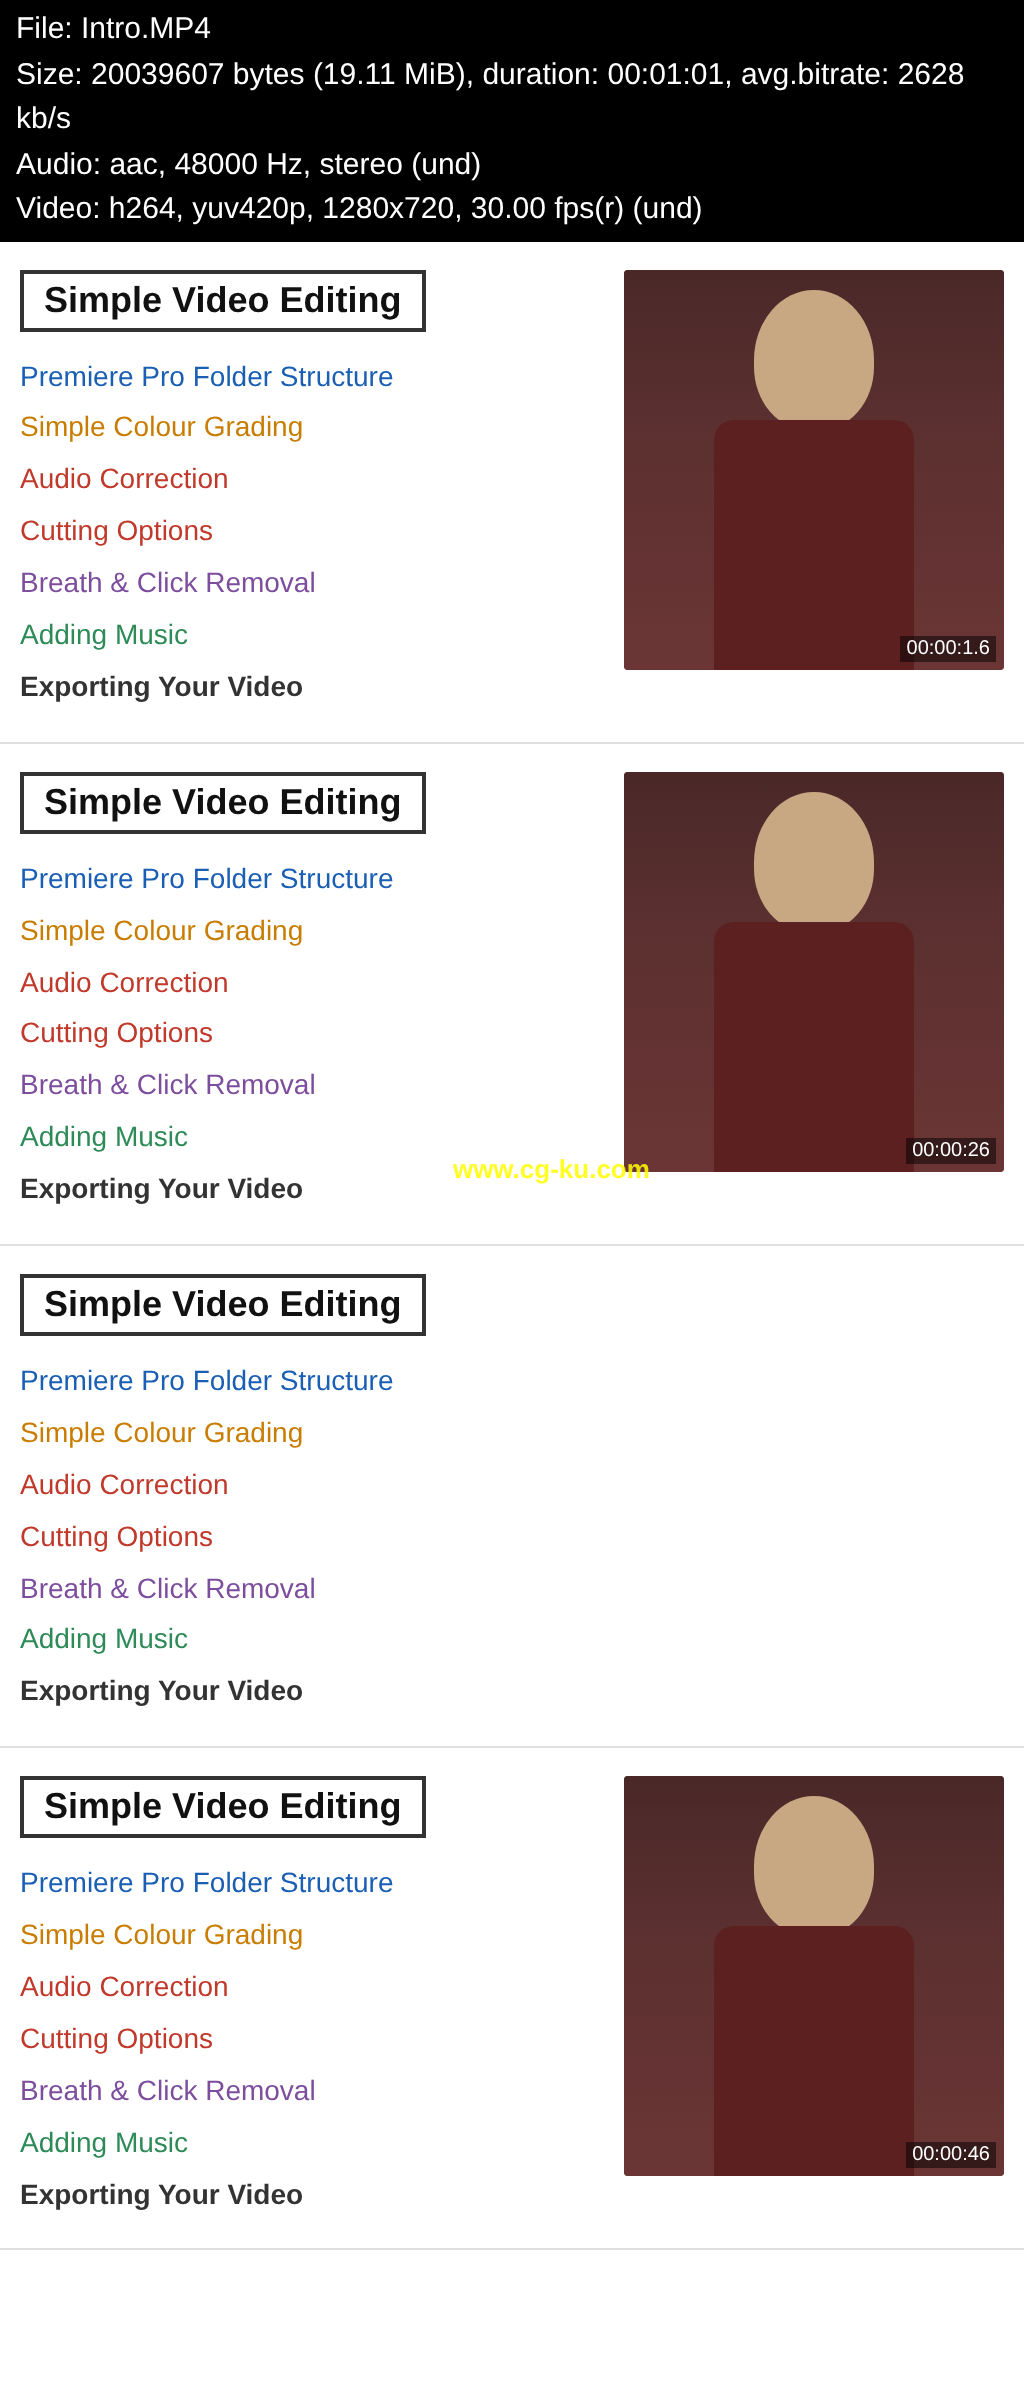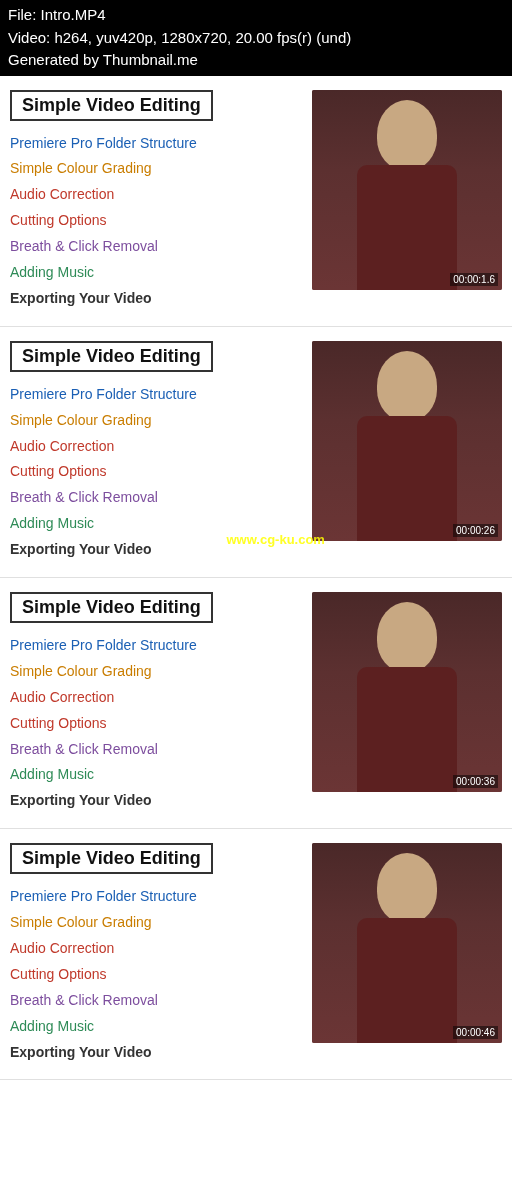--- a/index.html
+++ b/index.html
@@ -117,46 +117,43 @@
     .color-red { color: #c0392b; }
     .color-purple { color: #7d4e9e; }
     .color-green { color: #2e8b57; }
     .color-dark { color: #333333; font-weight: bold; }
   </style>
 </head>
 <body>
 
 <div class="file-info">
   <div>File: Intro.MP4</div>
-  <div>Video: h264, yuv420p, 1280x720, 20.00 fps(r) (und)</div>
-  <div>Generated by Thumbnail.me</div>
+  <div>Size: 20039607 bytes (19.11 MiB), duration: 00:01:01, avg.bitrate: 2628 kb/s</div>
+  <div>Audio: aac, 48000 Hz, stereo (und)</div>
+  <div>Video: h264, yuv420p, 1280x720, 30.00 fps(r) (und)</div>
 </div>
 
 <div id="frames-container">
     <div class="video-frame">
       <div class="content-left"><div class="title-box">Simple Video Editing</div><span class="menu-item color-blue">Premiere Pro Folder Structure</span><span class="menu-item color-orange">Simple Colour Grading</span><span class="menu-item color-red">Audio Correction</span><span class="menu-item color-red">Cutting Options</span><span class="menu-item color-purple">Breath &amp; Click Removal</span><span class="menu-item color-green">Adding Music</span><span class="menu-item color-dark">Exporting Your Video</span></div>
       <div class="video-thumbnail">
         <div class="person-figure"></div>
         <div class="timecode">00:00:1.6</div>
       </div>
     </div>
     <div class="video-frame">
       <div class="content-left"><div class="title-box">Simple Video Editing</div><span class="menu-item color-blue">Premiere Pro Folder Structure</span><span class="menu-item color-orange">Simple Colour Grading</span><span class="menu-item color-red">Audio Correction</span><span class="menu-item color-red">Cutting Options</span><span class="menu-item color-purple">Breath &amp; Click Removal</span><span class="menu-item color-green">Adding Music</span><span class="menu-item color-dark">Exporting Your Video</span></div>
       <div class="video-thumbnail">
         <div class="person-figure"></div>
         <div class="timecode">00:00:26</div>
       </div>
       <div class="overlay-text">www.cg-ku.com</div>
     </div>
     <div class="video-frame">
       <div class="content-left"><div class="title-box">Simple Video Editing</div><span class="menu-item color-blue">Premiere Pro Folder Structure</span><span class="menu-item color-orange">Simple Colour Grading</span><span class="menu-item color-red">Audio Correction</span><span class="menu-item color-red">Cutting Options</span><span class="menu-item color-purple">Breath &amp; Click Removal</span><span class="menu-item color-green">Adding Music</span><span class="menu-item color-dark">Exporting Your Video</span></div>
-      <div class="video-thumbnail">
-        <div class="person-figure"></div>
-        <div class="timecode">00:00:36</div>
-      </div>
     </div>
     <div class="video-frame">
       <div class="content-left"><div class="title-box">Simple Video Editing</div><span class="menu-item color-blue">Premiere Pro Folder Structure</span><span class="menu-item color-orange">Simple Colour Grading</span><span class="menu-item color-red">Audio Correction</span><span class="menu-item color-red">Cutting Options</span><span class="menu-item color-purple">Breath &amp; Click Removal</span><span class="menu-item color-green">Adding Music</span><span class="menu-item color-dark">Exporting Your Video</span></div>
       <div class="video-thumbnail">
         <div class="person-figure"></div>
         <div class="timecode">00:00:46</div>
       </div>
     </div>
   </div>
 

